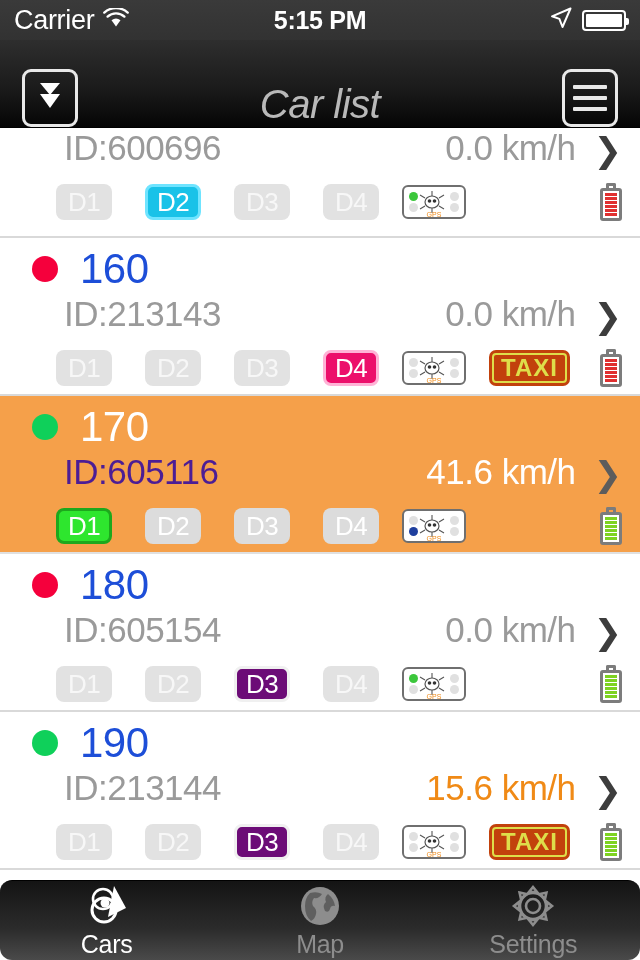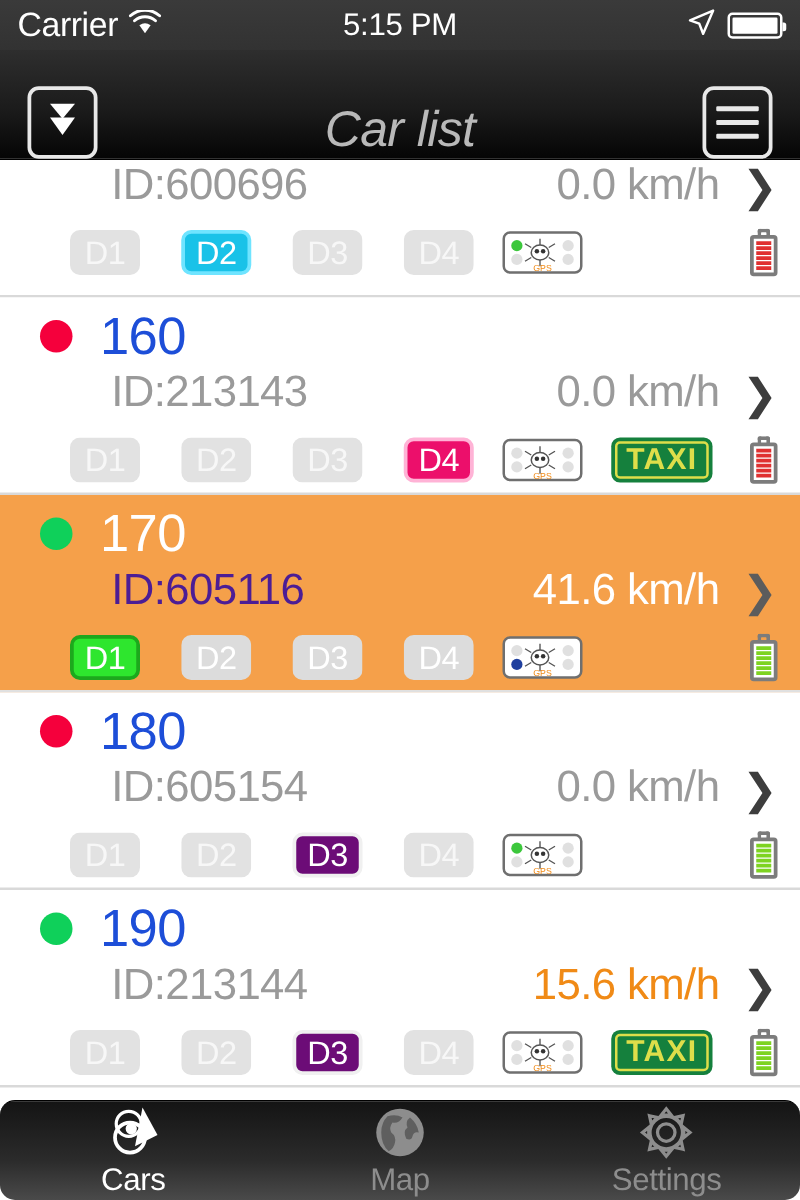--- a/index.html
+++ b/index.html
@@ -18,21 +18,21 @@
     background: linear-gradient(to bottom, #3a3a3a 0%, #323232 100%);
     display: flex; align-items: center;
     padding: 0 14px;
     color: #ffffff;
     position: relative;
   }
   .sb-left { display: flex; align-items: center; gap: 9px; }
   .sb-carrier { font-size: 27px; letter-spacing: -0.3px; }
   .sb-center {
     position: absolute; left: 0; right: 0; text-align: center;
-    font-size: 25px; font-weight: normal; letter-spacing: -0.3px;
+    font-size: 25px; font-weight: bold; letter-spacing: -0.3px;
     pointer-events: none;
   }
   .sb-right {
     margin-left: auto; display: flex; align-items: center; gap: 10px;
     position: relative; z-index: 2;
   }
   .wifi-icon { display: block; }
   .loc-icon { display: block; }
   .battery-sb {
     width: 44px; height: 21px; border: 2px solid #ffffff;
@@ -102,21 +102,21 @@
     font-size: 42px; color: #1d4ed8; letter-spacing: -0.5px; line-height: 1;
   }
   .row.selected .car-name { color: #ffffff; }
 
   .row-line2 {
     display: flex; align-items: baseline;
     height: 50px;
     padding-left: 46px;
   }
   .car-id {
-    font-size: 35px; color: #9a9a9a; letter-spacing: -0.5px; margin-left: 25px;
+    font-size: 35px; color: #9a9a9a; letter-spacing: -0.5px;
   }
   .row.selected .car-id { color: #4c1d95; }
   .speed {
     margin-left: auto;
     font-size: 35px; color: #9a9a9a; letter-spacing: -0.5px;
   }
   .speed.moving { color: #f08a16; }
   .row.selected .speed { color: #ffffff; }
   .chevron {
     margin-left: 18px;
@@ -169,21 +169,21 @@
   .gps-dev .d.tr { right: 5px; top: 5px; }
   .gps-dev .d.br { right: 5px; bottom: 5px; }
   .gps-dev .d.lit-green { background: #3cc73c; }
   .gps-dev .d.lit-blue { background: #1f3f9e; }
   .gps-dev .bug {
     position: absolute; left: 50%; top: 3px; transform: translateX(-50%);
   }
 
   .taxi {
     margin-left: 14px;
-    background: #15803d;
+    background: #c2410c;
     border-radius: 7px;
     padding: 3px;
     flex: 0 0 auto;
   }
   .taxi > span {
     display: block;
     border: 2px solid #dede4a;
     border-radius: 4px;
     color: #dede4a;
     font-size: 24px;

